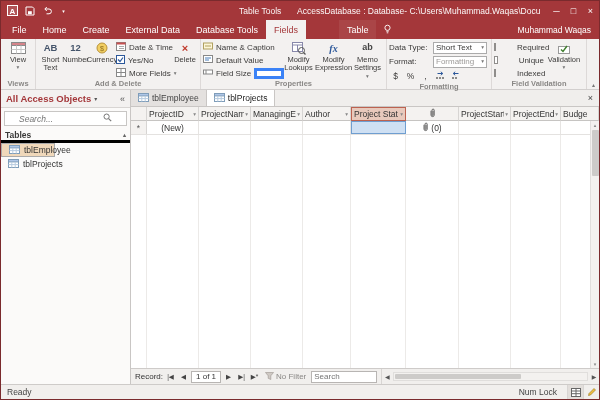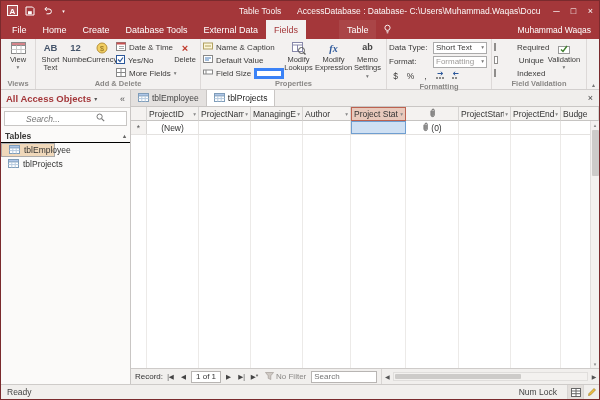--- a/index.html
+++ b/index.html
@@ -44,23 +44,23 @@
 .cbrow{display:flex;align-items:center;gap:21px;height:12px;white-space:nowrap;}
 .cbx{width:8px;height:8px;border:1px solid #8f8d8b;background:#fff;display:inline-block;}
 .ribcol{position:absolute;right:4px;bottom:1px;font-size:6px;color:#777;}
 
 .content{flex:1;display:flex;min-height:0;}
 .sidebar{width:130px;flex:0 0 130px;border-right:1px solid #c9c6c4;background:#fbfaf9;display:flex;flex-direction:column;}
 .sbtitle{height:18px;display:flex;align-items:center;padding:0 5px;gap:3px;border-bottom:1px solid #d8d5d3;background:#f3f1f0;}
 .sbtitle .t{color:var(--brand);font-weight:bold;font-size:9.5px;white-space:nowrap;}
 .sbtitle .ar{font-size:6px;color:#555;}
 .shutter{margin-left:auto;color:#555;font-size:9px;}
-.sbsearch{margin:3px;height:15px;border:1px solid #c8c6c4;background:#fff;display:flex;align-items:center;padding:0 21px;}
+.sbsearch{margin:3px;height:15px;border:1px solid #c8c6c4;background:#fff;display:flex;align-items:center;padding:0 14px;}
 .sbsearch input{flex:1;border:none;outline:none;font-size:8.5px;font-style:italic;font-family:inherit;min-width:0;background:transparent;color:#555;}
-.sbsec{height:14px;display:flex;align-items:center;padding:0 4px;font-weight:bold;font-size:8.5px;color:#3b3a39;border-bottom:1px solid #000000;}
+.sbsec{height:14px;display:flex;align-items:center;padding:0 4px;font-weight:bold;font-size:8.5px;color:#3b3a39;border-bottom:3px solid #000000;}
 .sbsec .ar{margin-left:auto;font-size:6px;color:#666;}
 .sbitem{height:14px;display:flex;align-items:center;gap:4px;padding-left:7px;font-size:8.5px;color:#333;}
 .sbitem.sel{background:#f0d8ba;}
 .main{flex:1;display:flex;flex-direction:column;min-width:0;background:#fff;}
 .doctabs{height:17px;background:#f0eeec;border-bottom:1px solid #c9c6c4;display:flex;align-items:stretch;flex:0 0 auto;}
 .dtab{display:flex;align-items:center;gap:3px;padding:0 7px;font-size:8.5px;border-right:1px solid #c9c6c4;background:#e4e1df;color:#444;}
 .dtab.active{background:#fff;color:#222;}
 .dtclose{margin-left:auto;padding:0 6px;color:#444;font-size:9px;display:flex;align-items:center;}
 
 .sheet{flex:1;position:relative;background:#fff;display:flex;flex-direction:column;min-height:0;overflow:hidden;}
@@ -134,22 +134,22 @@
       <span>─</span>
       <span>□</span>
       <span>×</span>
     </div>
   </div>
 
   <div class="tabrow">
     <span class="rtab">File</span>
     <span class="rtab">Home</span>
     <span class="rtab">Create</span>
+    <span class="rtab">External Data</span>
     <span class="rtab">Database Tools</span>
-    <span class="rtab">External Data</span>
     <span class="rtab active">Fields</span>
     <span class="rtab ctxtab">Table</span>
     <span class="tellme">
       <span><svg width="9" height="10">
             <circle cx="4.5" cy="3.8" r="2.6" fill="none" stroke="#fff"></circle>
             <line x1="3.3" y1="7.2" x2="5.7" y2="7.2" stroke="#fff"></line>
             <line x1="3.7" y1="8.8" x2="5.3" y2="8.8" stroke="#fff"></line>
           </svg></span>
     </span>
     <span class="user">Muhammad Waqas</span>

